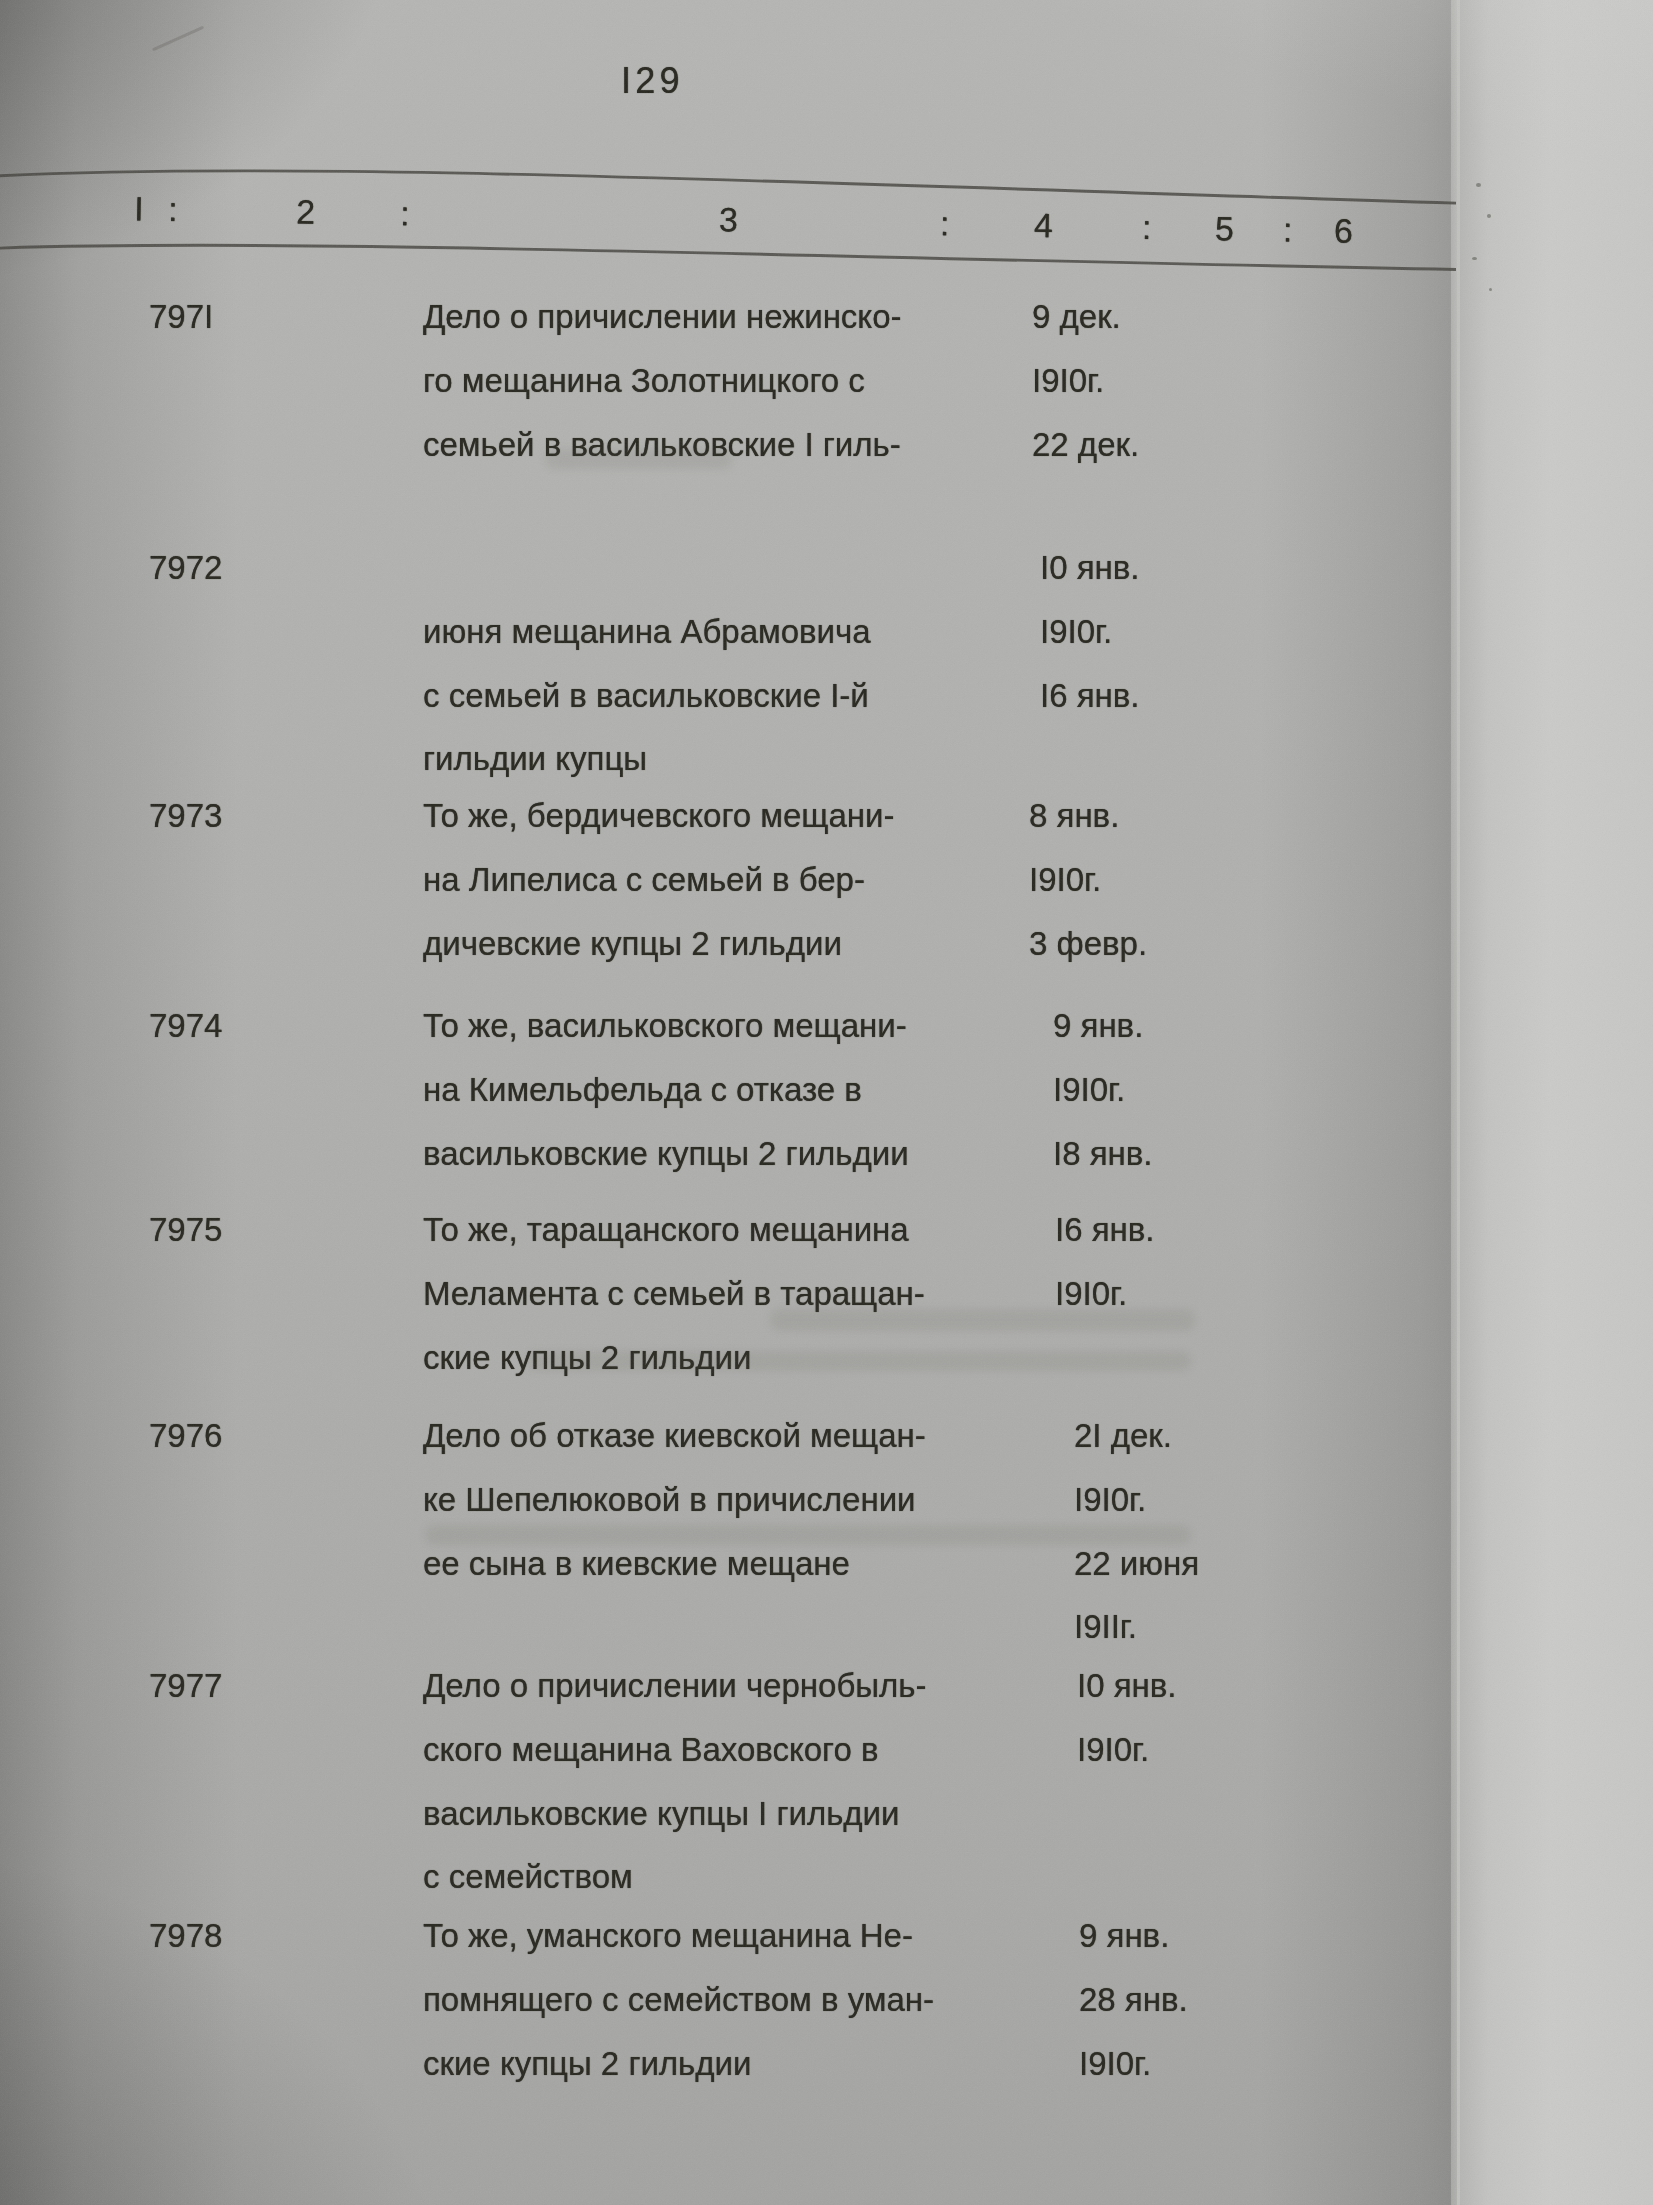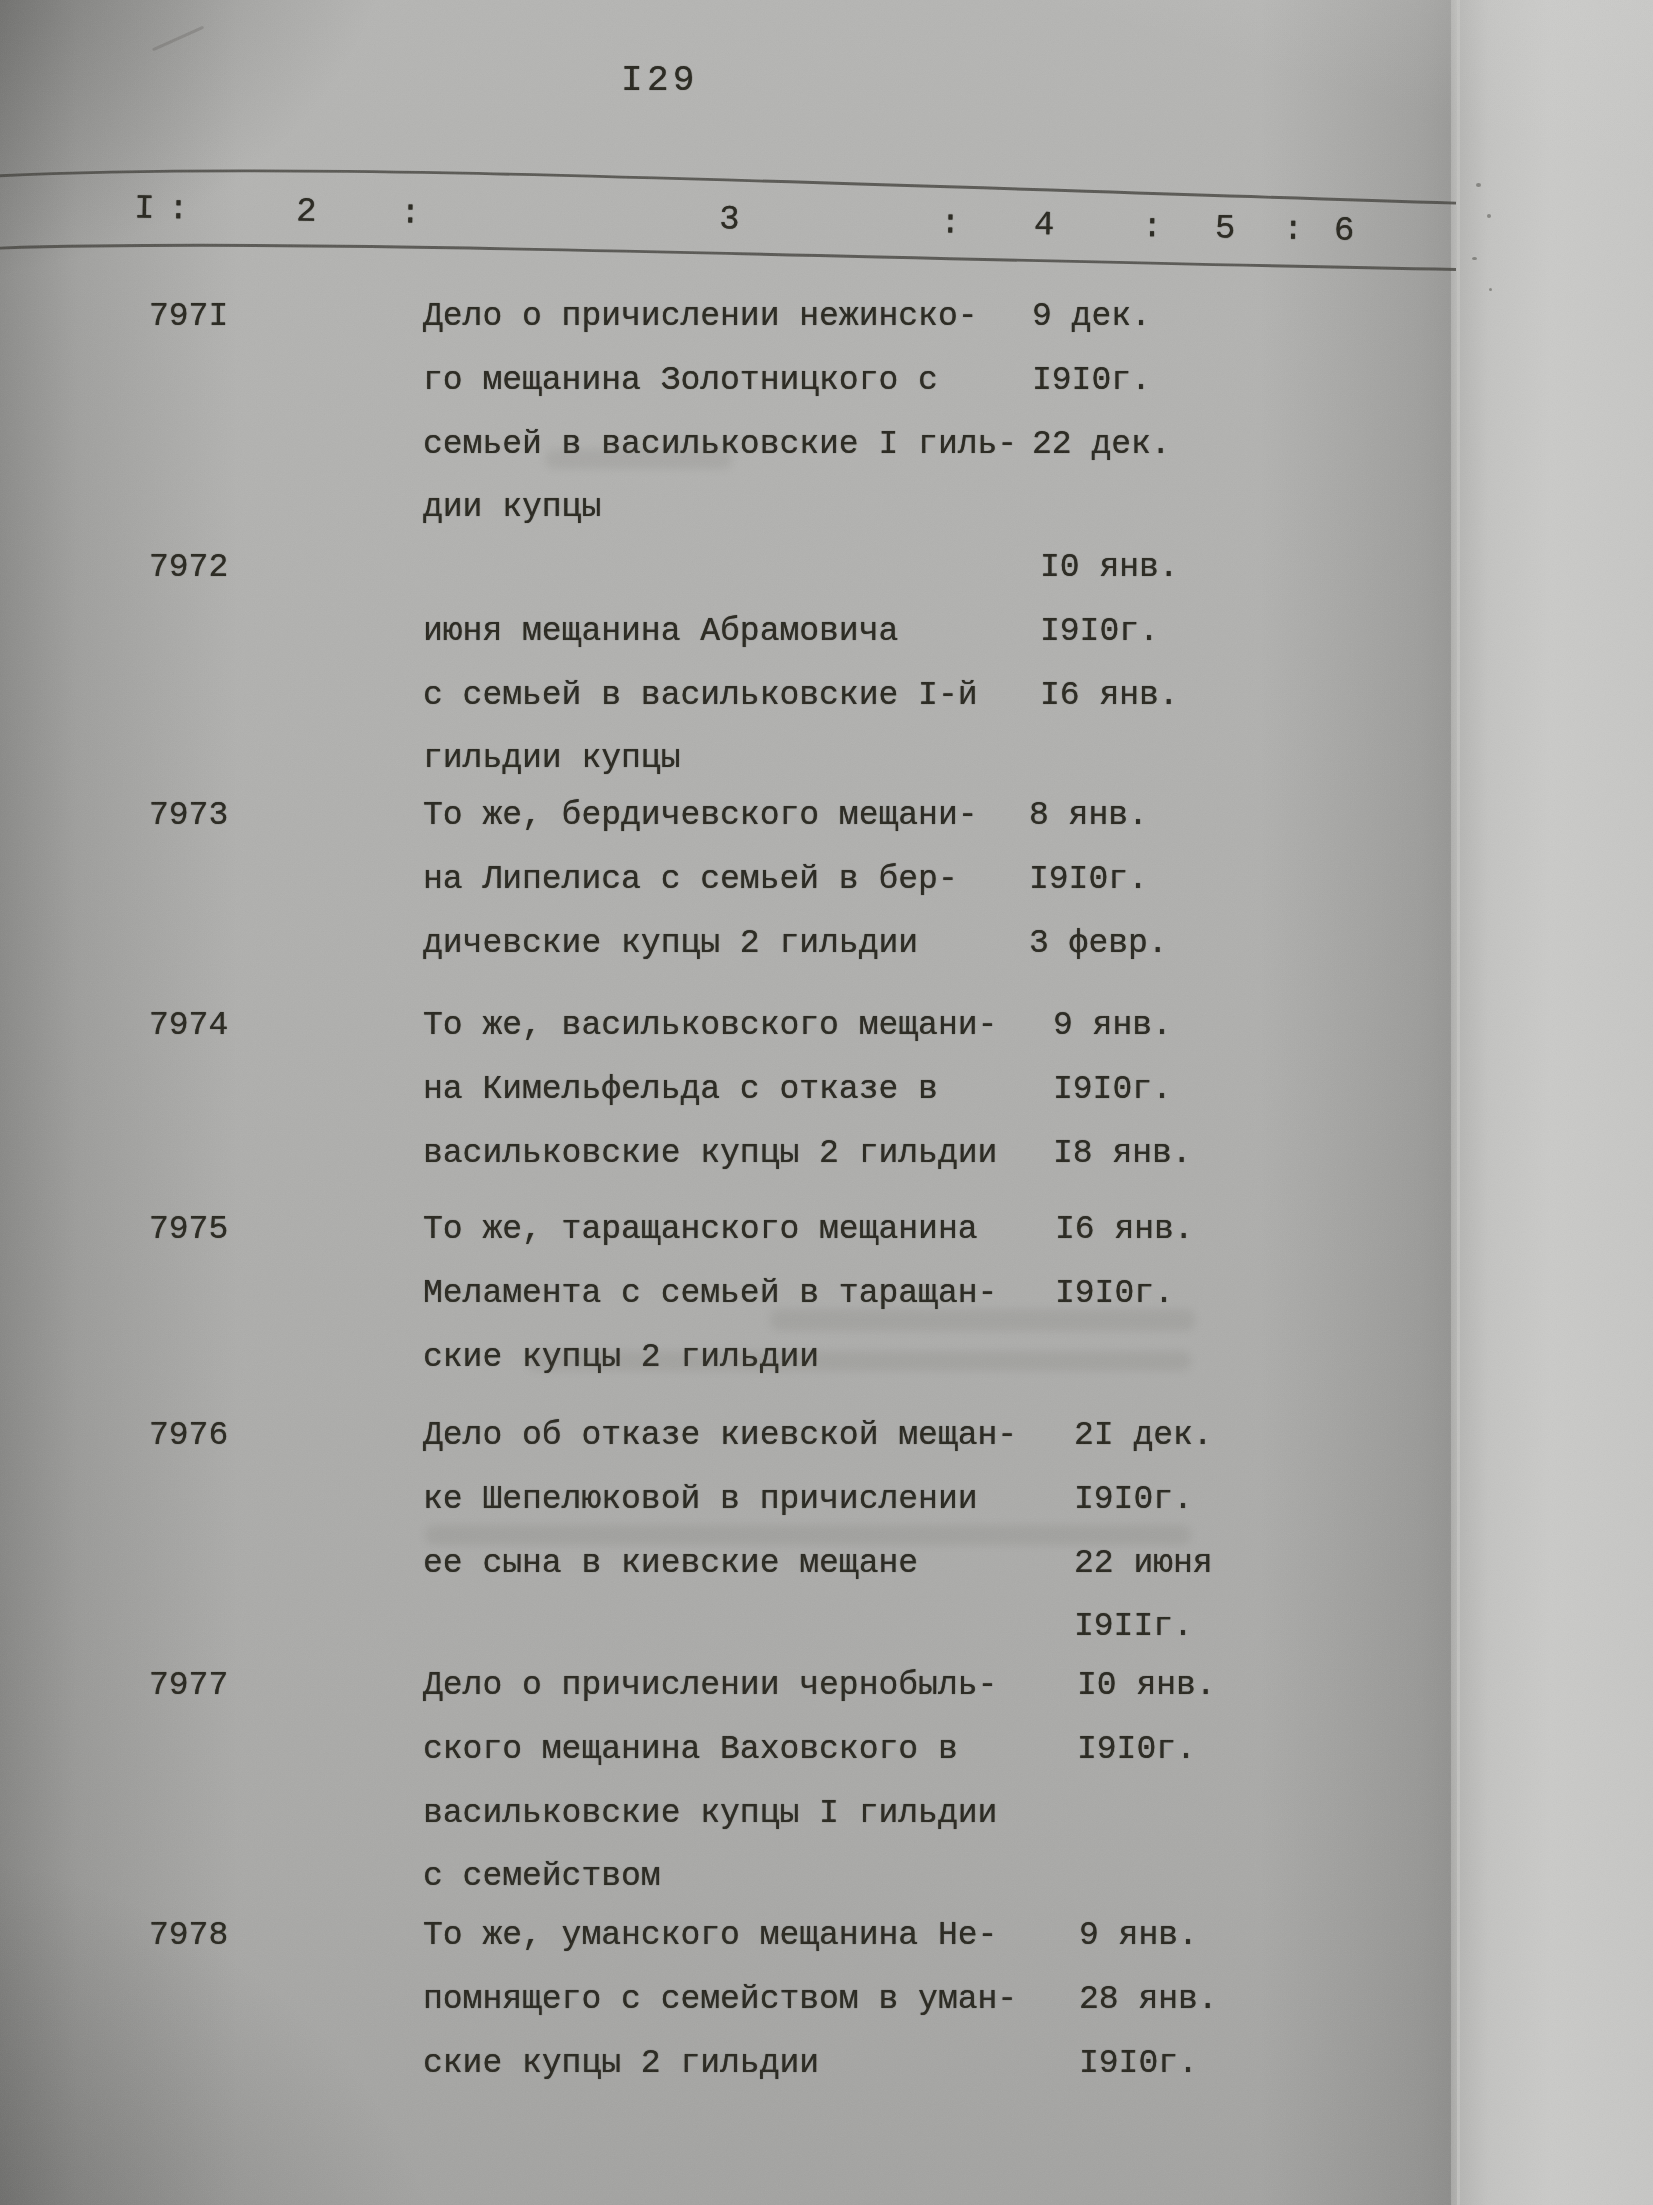--- a/index.html
+++ b/index.html
@@ -1,18 +1,18 @@
 <!DOCTYPE html>
 <html style="font-size:13.6px"><head>
 <meta charset="utf-8">
 <style>
   html,body{margin:0;padding:0;background:#8f8f8d;}
   .page{
     position:relative;width:1654px;height:2205px;overflow:hidden;
-    font-family:Liberation Mono, monospace;
+    font-family:Liberation Sans, sans-serif;
     background:linear-gradient(180deg,#b5b5b3 0,#b3b3b1 255px,#afafad 1021px,#a9a9a7 1872px,#a3a3a1 2205px);
     color:#28271f;
   }
   
   .shade{position:absolute;inset:0;pointer-events:none;
     background:
       radial-gradient(766px 596px at -102px -102px, rgba(35,35,33,.40), rgba(35,35,33,0) 65%),
       radial-gradient(936px 766px at -153px 2340px, rgba(35,35,33,.32), rgba(35,35,33,0) 65%),
       linear-gradient(90deg, rgba(50,50,48,.30) 0, rgba(50,50,48,.14) 77px, rgba(50,50,48,0) 238px),
       linear-gradient(90deg, rgba(0,0,0,0) 1259px, rgba(60,60,58,.16) 1419px, rgba(60,60,58,.22) 1450px, rgba(60,60,58,0) 1460px);
@@ -87,21 +87,20 @@
     <span class="hc8">5</span>
     <span class="hc9">:</span>
     <span class="hc10">6</span>
   </div>
 
   <div class="entry ink" style="top:285px; --dx:1032px;">
     <div class="num">797I</div>
     <div class="row r0"><span class="desc">Дело о причислении нежинско-</span><span class="date">9 дек.</span></div>
     <div class="row r1"><span class="desc">го мещанина Золотницкого с</span><span class="date">I9I0г.</span></div>
     <div class="row r2"><span class="desc">семьей в васильковские I гиль-</span><span class="date">22 дек.</span></div>
-    <div class="row r3"><span class="desc">дии купцы</span><span class="date"></span></div>
   </div>
 
   <div class="entry ink" style="top:536px; --dx:1040px;">
     <div class="num">7972</div>
     <div class="row r0"><span class="date">I0 янв.</span></div>
     <div class="row r1"><span class="desc">июня мещанина Абрамовича</span><span class="date">I9I0г.</span></div>
     <div class="row r2"><span class="desc">с семьей в васильковские I-й</span><span class="date">I6 янв.</span></div>
     <div class="row r3"><span class="desc">гильдии купцы</span><span class="date"></span></div>
   </div>
 

